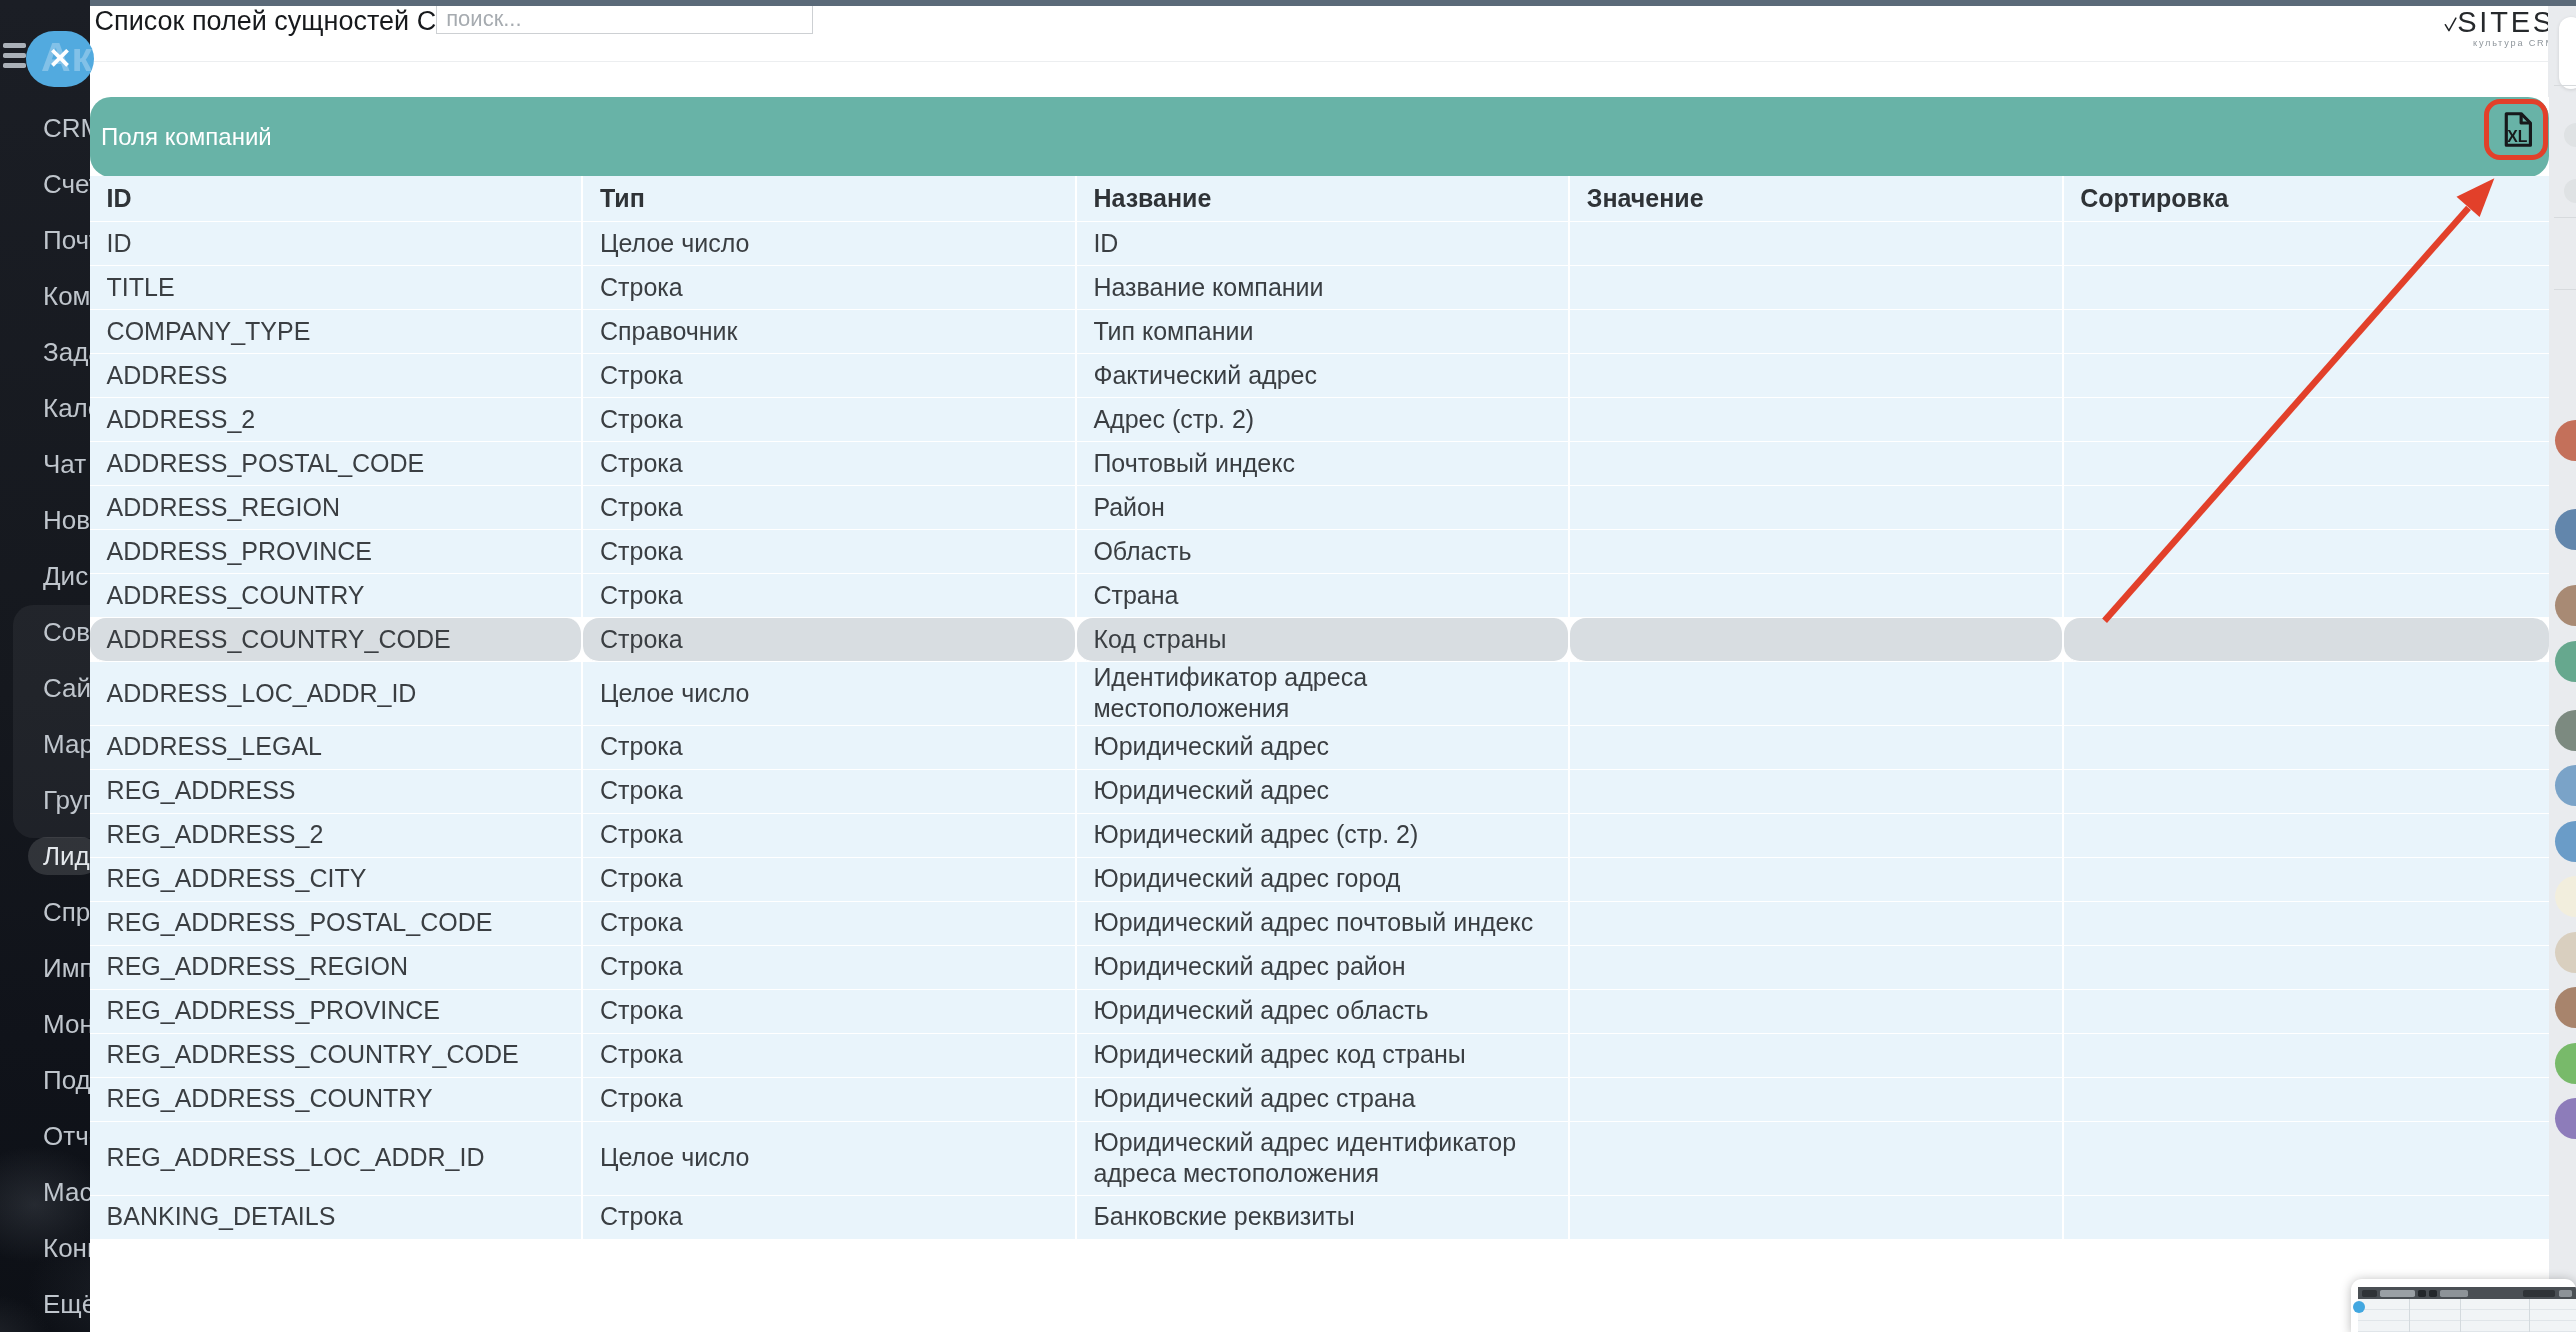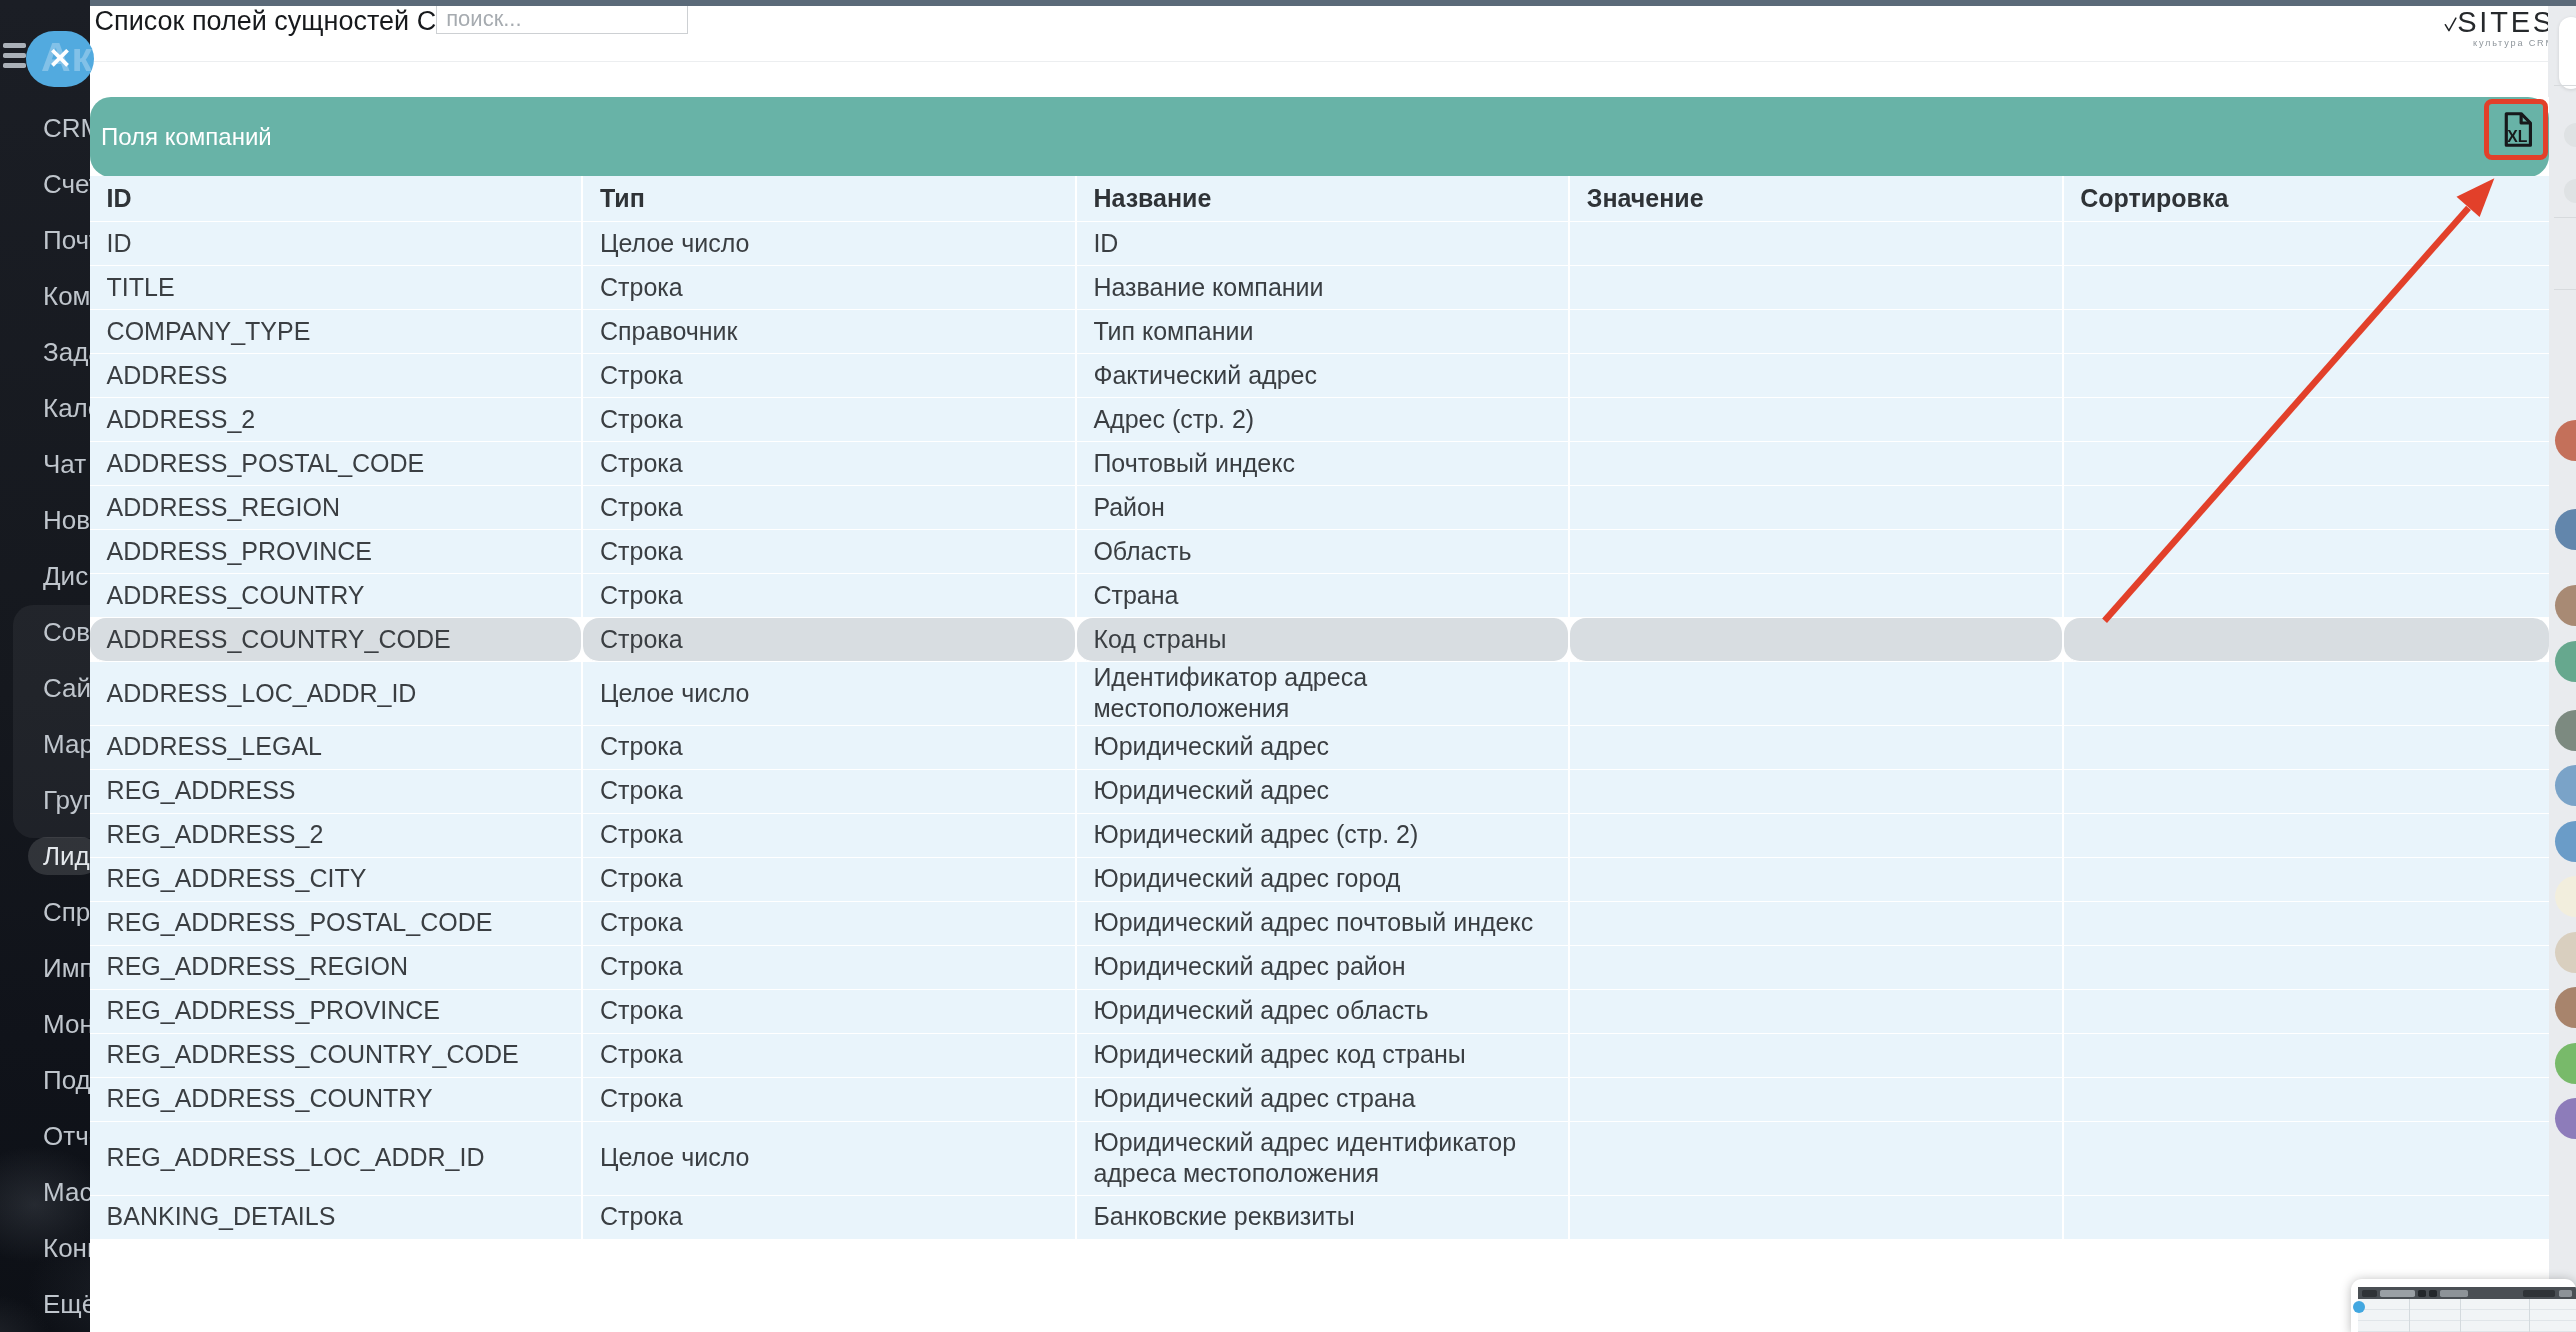--- a/index.html
+++ b/index.html
@@ -34,21 +34,21 @@
   .fab { position:absolute; left:26px; top:30.5px; width:68px; height:56px; border-radius:29px;
          background:#52aadf; z-index:5; display:flex; align-items:center; justify-content:center;
          overflow:hidden; cursor:pointer; }
   .fab .ghost { position:absolute; left:15px; top:3.7px; font-size:41px; font-weight:bold;
          color:rgba(255,255,255,0.28); letter-spacing:0.9px; }
   .fab .x { position:relative; font-size:28px; color:#fff; font-weight:bold; }
 
   
   .page-header { position:absolute; left:90px; top:5.5px; width:2459px; height:91px; background:#fff; z-index:2; }
   .page-title { position:absolute; left:4.6px; top:0px; font-size:27px; color:#17191c; }
-  .search-box { position:absolute; left:346px; top:-1.8px; width:252px; height:30px; border:1.8px solid #cdd0d3;
+  .search-box { position:absolute; left:346px; top:-1.8px; width:377px; height:30px; border:1.8px solid #cdd0d3;
          background:#fff; font-size:22px; color:#4d7c0f; padding:0 9.2px; outline:none; }
   .search-box::placeholder { color:#a6abb0; }
   .header-divider { position:absolute; left:0; top:55px; width:100%; height:1.8px; background:#eceef0; }
   .logo { position:absolute; left:2354px; top:-3.7px; width:111px; }
   .logo-row { display:flex; align-items:flex-end; }
   .logo-name { font-size:29px; letter-spacing:2.8px; color:#26292c; line-height:41px; }
   .logo-tag { font-size:9.2px; letter-spacing:1.8px; color:#8e959b; text-align:right; margin-top:-5.5px; }
 
   
   .right-strip { position:absolute; left:2548px; top:5.5px; width:28px; height:1327px; background:#e9ebee; z-index:2; overflow:hidden; }
@@ -56,21 +56,21 @@
          box-shadow:0 0.9px 3.7px rgba(0,0,0,.12); }
   .strip-dot { position:absolute; border-radius:50%; }
   .strip-tick { position:absolute; right:0; width:22px; height:1.8px; background:#d7dadd; }
 
   
   .content { position:absolute; left:90px; top:97px; width:2459px; height:1235px; background:#fff; z-index:2; }
   .teal-bar { position:absolute; left:0; top:0; width:2459px; height:80px; background:#68b3a7;
          display:flex; align-items:center;border-radius:21px; }
   .teal-title { margin-left:11px; font-size:24px; font-weight:500; color:#fff; }
   .xl-btn { position:absolute; left:2394px; top:1.8px; width:64px; height:61px; border:5.5px solid #e2402a;
-         border-radius:8px; display:flex; align-items:center; justify-content:center; cursor:pointer; }
+         border-radius:16px; display:flex; align-items:center; justify-content:center; cursor:pointer; }
 
   
   table.fields { position:absolute; left:0; top:79px; width:2459px; border-collapse:separate; border-spacing:0;
          table-layout:fixed; font-size:25px; color:#3a3e42; }
   table.fields col.c1,{ width:493px; }
   table.fields td, table.fields th { background:#e9f4fb; height:44px; padding:0 11px 0 16.6px;
          border-right:2.8px solid #fff; border-bottom:1.8px solid #fff; text-align:left; vertical-align:middle;
          overflow:hidden; white-space:normal; line-height:1.25; }
   table.fields th { font-weight:bold; color:#2f3337; height:46px; }
   table.fields td:last-child, table.fields th:last-child { border-right:none; }

